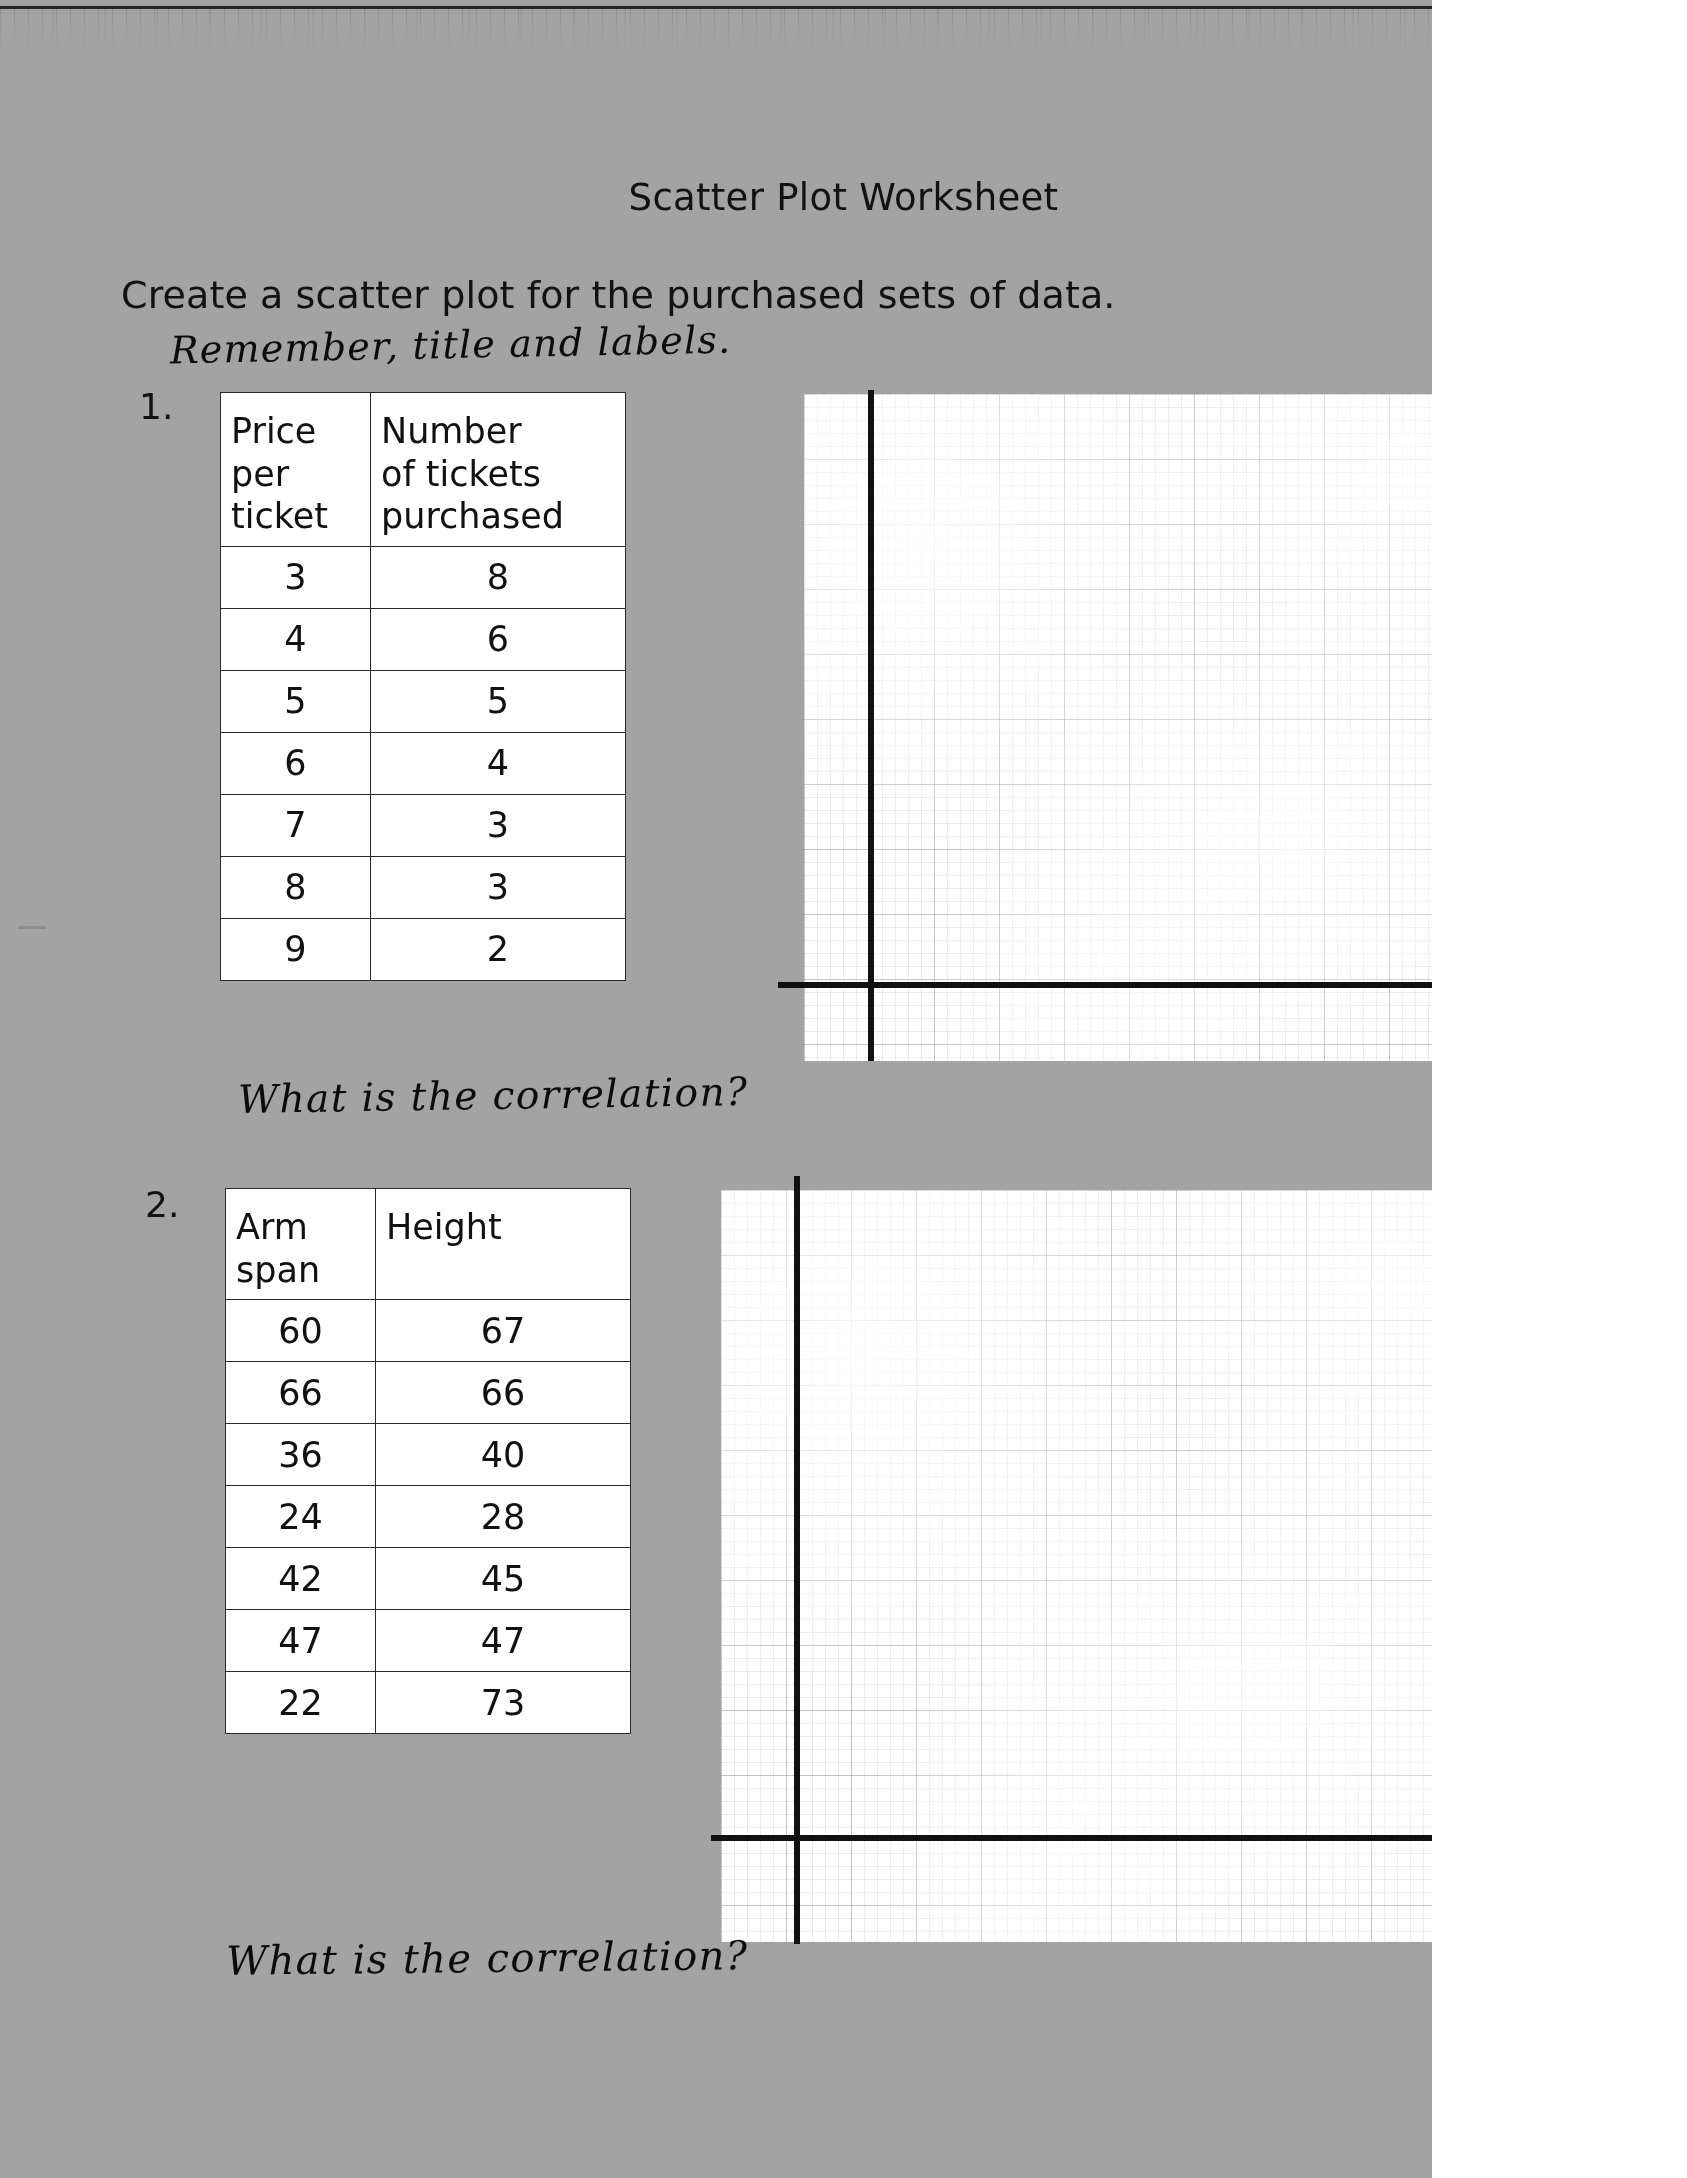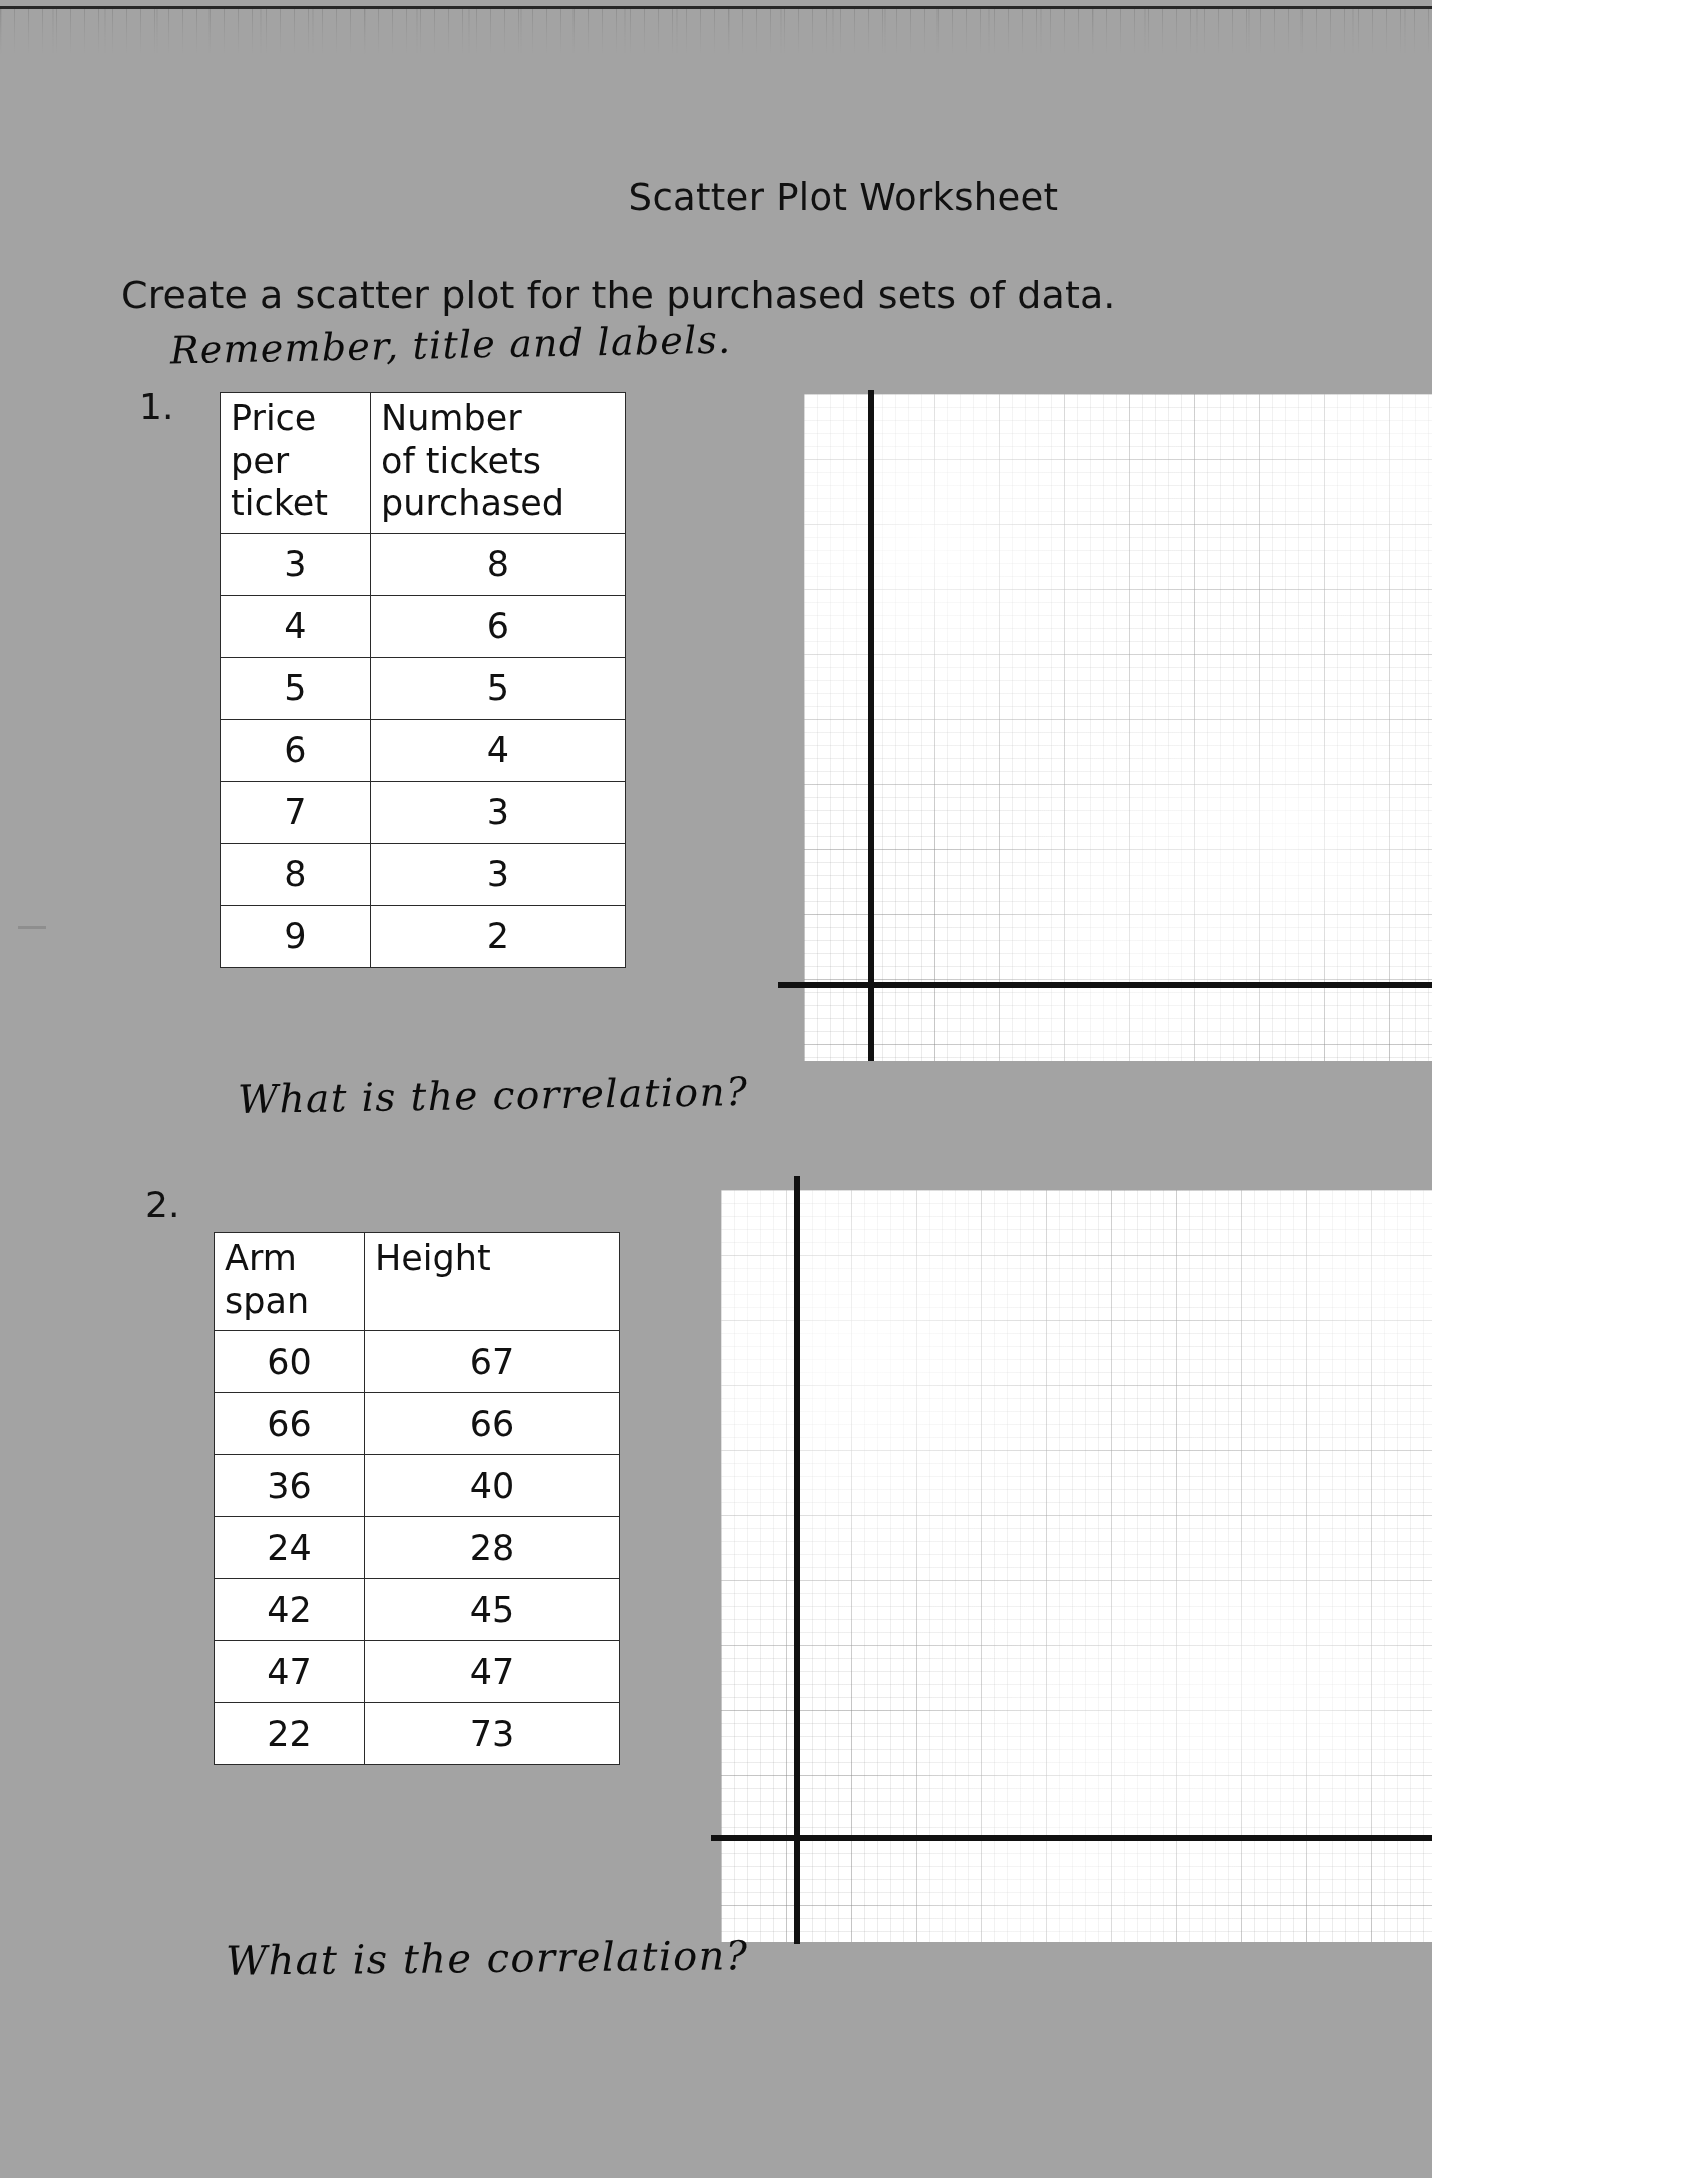--- a/index.html
+++ b/index.html
@@ -122,39 +122,38 @@
     border: 1px solid #2a2a2a;
     font-weight: normal;
     font-size: 35px;
     color: #111111;
     padding: 0 10px;
     line-height: 1.22;
   }
   .data-table th {
     text-align: left;
     vertical-align: top;
-    padding-top: 4px;
+    padding-top: 17px;
     padding-bottom: 8px;
   }
   .data-table td {
     text-align: center;
     height: 61px;
   }
   #table-1 {
     top: 392px;
     left: 220px;
     width: 406px;
   }
   #table-1 col.c1 { width: 150px; }
   #table-1 col.c2 { width: 255px; }
   #table-2 {
     top: 1188px;
-    left: 214px;
+    left: 225px;
     width: 406px;
-    margin-top: 44px;
   }
   #table-2 col.c1 { width: 150px; }
   #table-2 col.c2 { width: 255px; }
   .hdr-cell {
     white-space: pre-line;
   }
 
   
   .plot {
     position: absolute;

